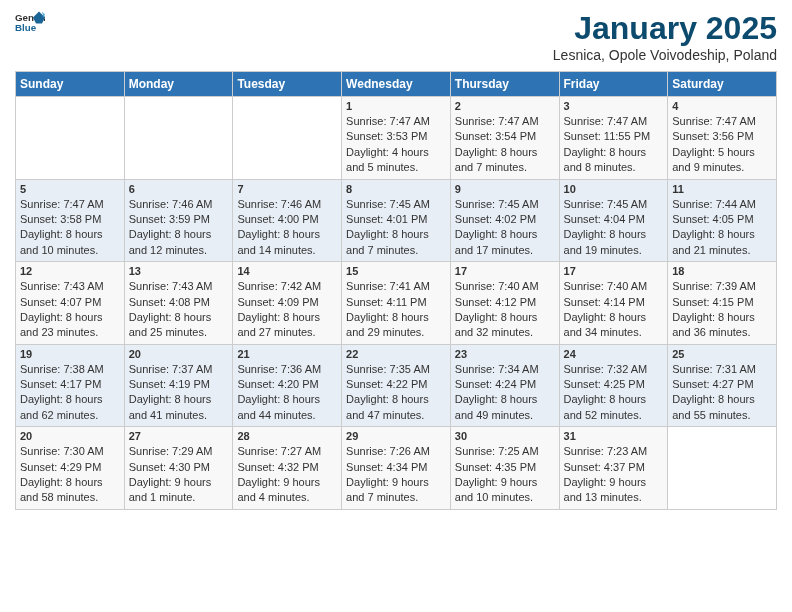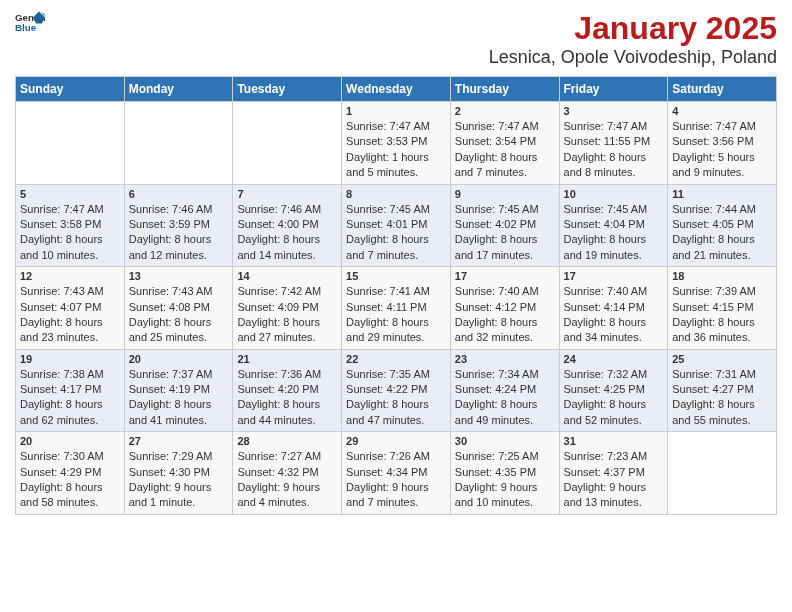--- a/index.html
+++ b/index.html
@@ -29,24 +29,24 @@
     .logo-icon {
       width: 30px;
       height: 24px;
     }
     .title-block {
       text-align: right;
     }
     .month-title {
       font-size: 32px;
       font-weight: bold;
-      color: #b91c1c;
+      color: #0c4a6e;
     }
     .subtitle {
-      font-size: 18px;
+      font-size: 14px;
       color: #333;
     }
     .calendar {
       width: 100%;
       border-collapse: collapse;
       table-layout: fixed;
     }
     .calendar thead tr th {
       background-color: #2e74b5;
       color: #fff;
@@ -120,21 +120,21 @@
     <tbody id="calendar-body">
     <tr>
           <td class="empty-cell"></td>
           <td class="empty-cell"></td>
           <td class="empty-cell"></td>
           <td>
           <span class="day-number">1</span>
           <div class="day-info">
             <span>Sunrise: 7:47 AM</span><br>
             <span>Sunset: 3:53 PM</span><br>
-            <span>Daylight: 1 hours and 5 minutes.</span>
+            <span>Daylight: 4 hours and 5 minutes.</span>
           </div>
         </td>
           <td>
           <span class="day-number">2</span>
           <div class="day-info">
             <span>Sunrise: 7:47 AM</span><br>
             <span>Sunset: 3:54 PM</span><br>
             <span>Daylight: 8 hours and 7 minutes.</span>
           </div>
         </td>

